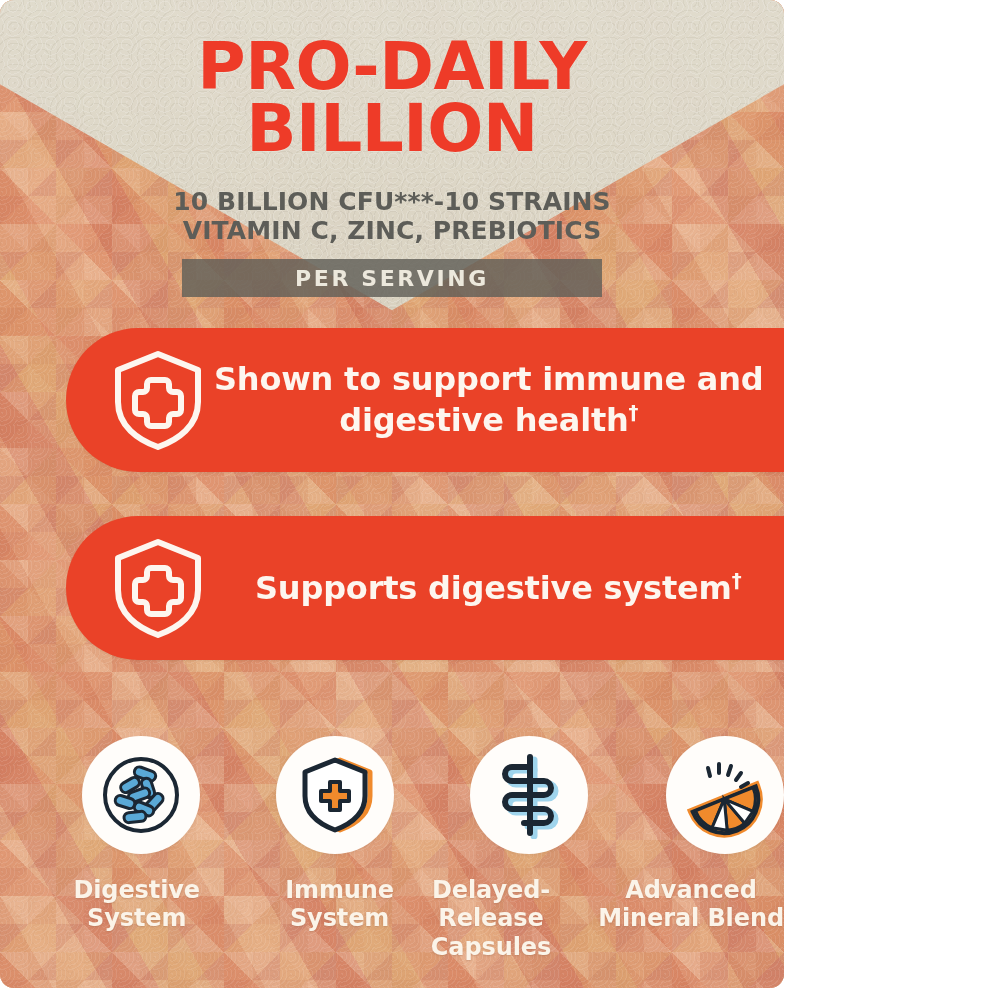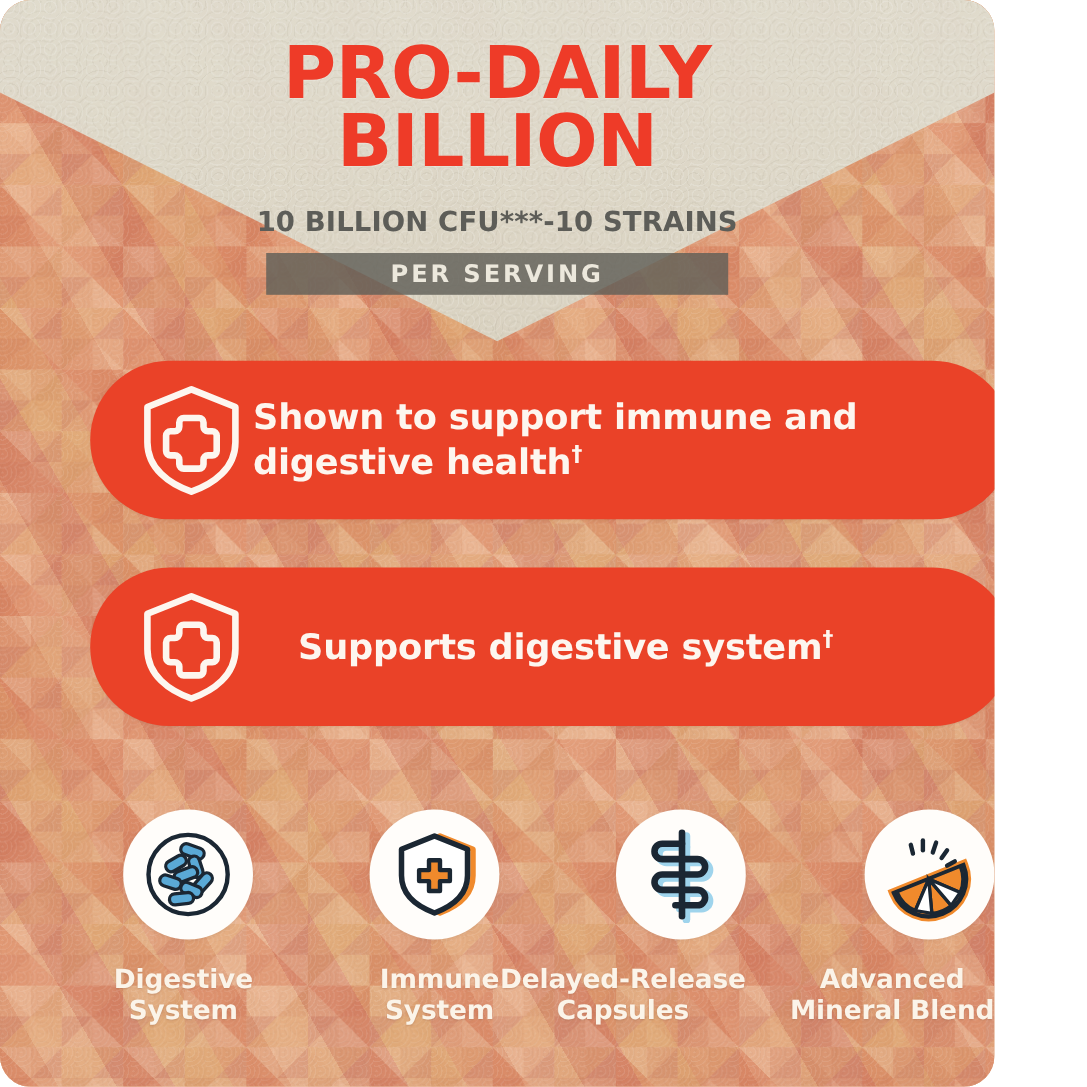--- a/index.html
+++ b/index.html
@@ -9,23 +9,23 @@
     width: 988px;
     height: 988px;
     background: #ffffff;
     font-family: "Liberation Sans", sans-serif;
     overflow: hidden;
   }
 
   
   .card {
     position: relative;
-    width: 904px;
+    width: 784px;
     height: 988px;
-    border-radius: 28px;
+    border-radius: 14px;
     overflow: hidden;
     background: #e8b896;
   }
 
   
   .mosaic {
     position: absolute;
     inset: 0;
     background-color: #e9bb9a;
     background-image:
@@ -128,28 +128,29 @@
     color: #ece8dc;
     font-family: "DejaVu Sans", sans-serif;
     font-weight: 700;
     font-size: 22px;
     letter-spacing: 2.6px;
   }
 
   
   .banner {
     position: absolute;
-    left: 82px;
+    left: 66px;
     width: 838px;
     background: #ea4228;
     border-radius: 80px;
     display: flex;
     align-items: center;
     z-index: 4;
     box-shadow: 0 1px 2px rgba(0,0,0,.06);
+    text-align: center;
   }
   .banner-1 { top: 328px; height: 144px; }
   .banner-2 { top: 516px; height: 144px; gap: 41px; }
 
   .banner .shield-wrap {
     flex: 0 0 auto;
     width: 112px;
     margin-left: 36px;
     display: flex;
     align-items: center;
@@ -215,20 +216,21 @@
   <div class="mosaic2"></div>
   <div class="grain"></div>
   <div class="chevron"></div>
 
   <div class="header">
     <span class="title-line">PRO-DAILY</span>
     <span class="title-line l2">BILLION</span>
 
     <div class="subtitle">
       <div>10 BILLION CFU***-10 STRAINS</div>
+      <div>VITAMIN C, ZINC, PREBIOTICS</div>
     </div>
 
     <div class="per-serving-bar">
       <span>PER SERVING</span>
     </div>
   </div>
 
   <div class="banner banner-1">
     <div class="shield-wrap">
       <svg width="96" height="104" viewBox="0 0 96 104" fill="none">

